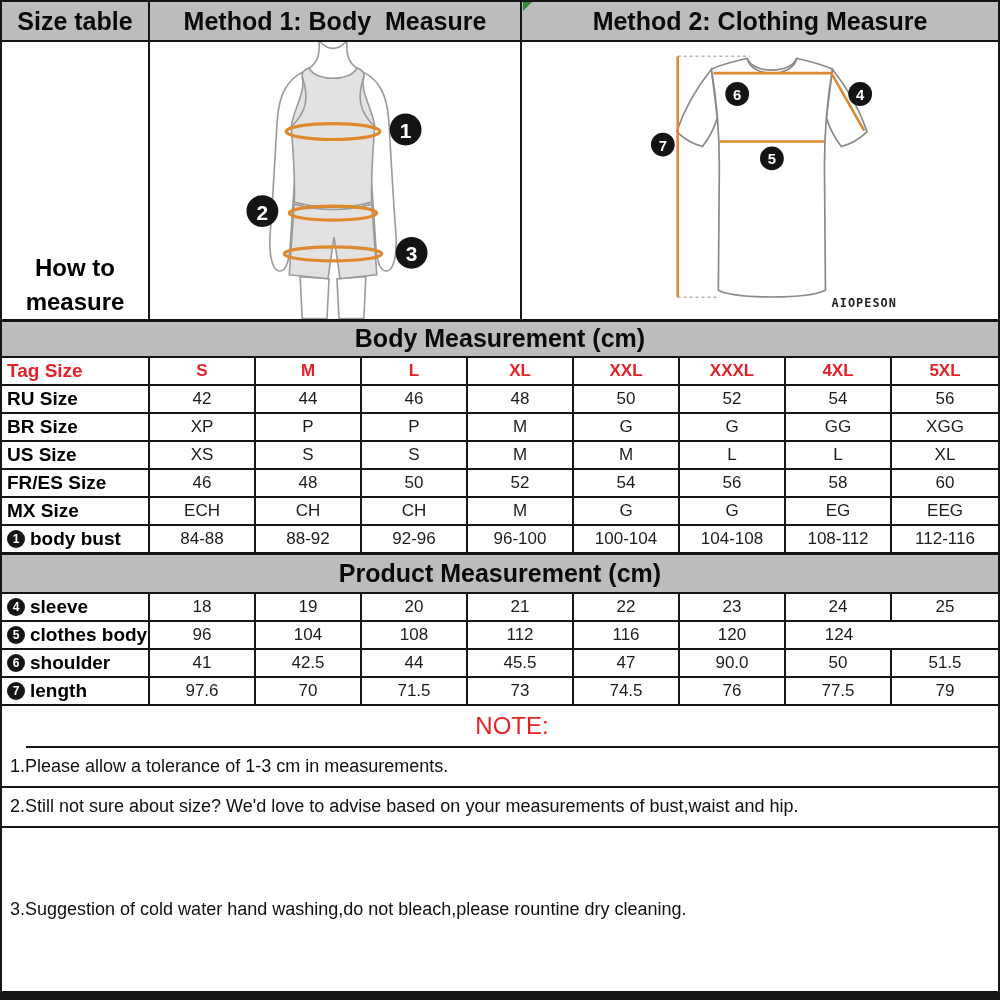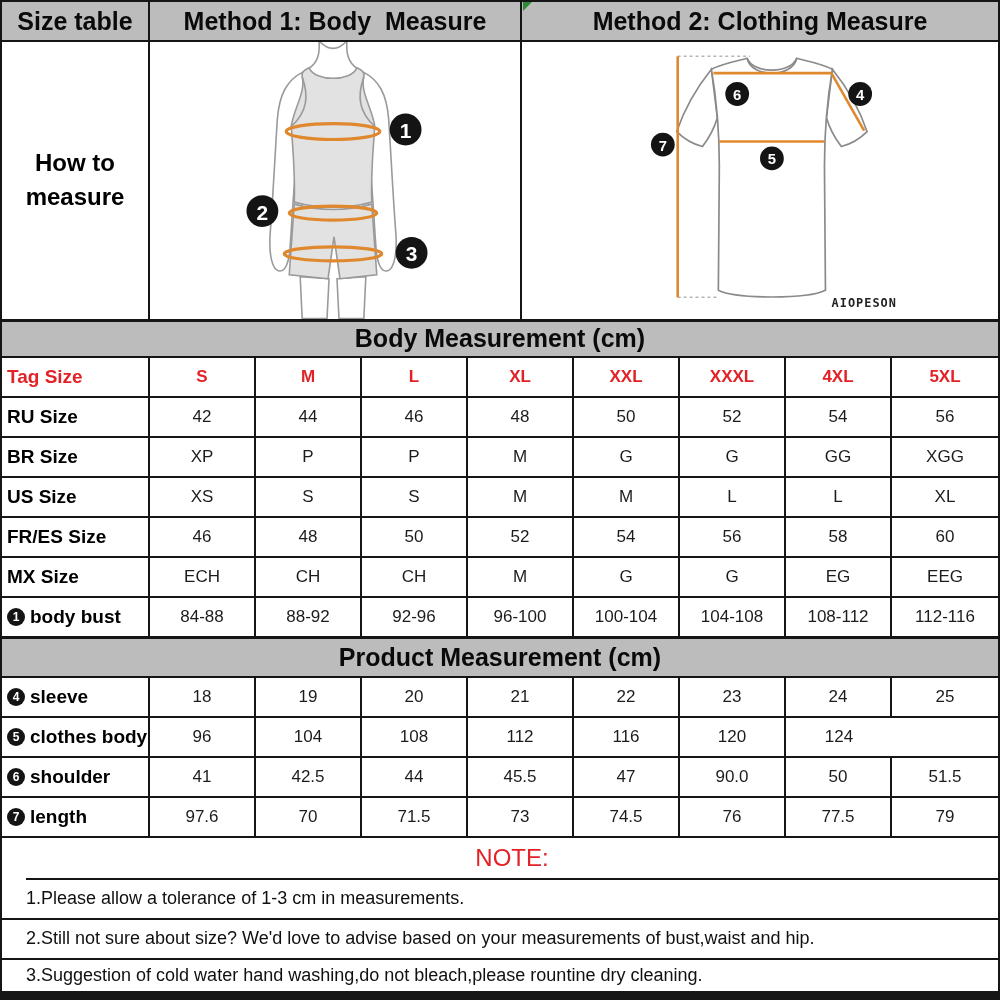--- a/index.html
+++ b/index.html
@@ -10,39 +10,39 @@
   
   .top-row{flex:0 0 40px; display:grid; grid-template-columns:148px 372px 1fr; border-bottom:2px solid var(--line); background:var(--gray);}
   .top-cell{display:flex; align-items:center; justify-content:center; font-weight:bold; font-size:25px; color:#0a0a0a; border-right:2px solid var(--line); white-space:pre; position:relative;}
   .top-cell:last-child{border-right:none;}
   .corner-flag{position:absolute; left:1px; top:0; width:0; height:0; border-top:9px solid #2e8b3a; border-right:9px solid transparent;}
 
   
   .illus-row{flex:0 0 278px; display:grid; grid-template-columns:148px 372px 1fr; border-bottom:2px solid var(--line); background:#fff;}
   .illus-cell{border-right:2px solid var(--line); overflow:hidden;}
   .illus-cell:last-child{border-right:none;}
-  .howto{display:flex; flex-direction:column; align-items:center; justify-content:center; font-weight:bold; font-size:24px; line-height:34px; color:#000;}
+  .howto{display:flex; flex-direction:column; align-items:center; justify-content:flex-end; font-weight:bold; font-size:24px; line-height:34px; color:#000;}
   .illus-cell svg{display:block; width:100%; height:100%;}
 
   
   .bar{flex:0 0 37px; background:var(--gray); border-top:1px solid var(--line); border-bottom:2px solid var(--line); display:flex; align-items:center; justify-content:center; font-weight:bold; font-size:25px; color:#0a0a0a;}
   .bar.tall{flex-basis:40px;}
 
   
-  .size-row{height:40px; display:grid; grid-template-columns:148px repeat(8,1fr); border-bottom:2px solid var(--line);}
+  .size-row{height:28px; display:grid; grid-template-columns:148px repeat(8,1fr); border-bottom:2px solid var(--line);}
   .cell{display:flex; align-items:center; justify-content:center; border-right:2px solid var(--line); font-size:17px; color:#1c1c1c; overflow:hidden;}
   .cell:last-child{border-right:none;}
   .cell.label{justify-content:flex-start; padding-left:5px; font-weight:bold; font-size:19px; color:#000;}
   .cell.red{color:var(--red);}
   .cell.bold{font-weight:bold;}
   .badge{flex:0 0 18px; width:18px; height:18px; border-radius:50%; background:#141414; color:#fff; font-size:12px; font-weight:bold; display:inline-flex; align-items:center; justify-content:center; margin-right:5px;}
 
   
   .note-title{flex:0 0 42px; display:flex; align-items:center; justify-content:center; color:var(--red); font-size:24px; border-bottom:2px solid var(--line); background:#fff;margin-left:24px;}
-  .note{flex:0 0 40px; display:flex; align-items:center; padding-left:24px; font-size:18px; color:#101010; border-bottom:2px solid var(--line); background:#fff;}
+  .note{flex:0 0 40px; display:flex; align-items:center; padding-left:8px; font-size:18px; color:#101010; border-bottom:2px solid var(--line); background:#fff;}
   .note.last{flex:1 1 auto; min-height:0; border-bottom:none;}
   .bottom-bar{flex:0 0 7px; background:#161616;}
 
   svg .marker-circle{fill:#141414;}
   svg .marker-num{fill:#ffffff; font-weight:bold; font-family:"Liberation Sans","DejaVu Sans",sans-serif;}
   svg .orange{stroke:var(--orange); fill:none;}
 </style>
 </head>
 <body>
 

